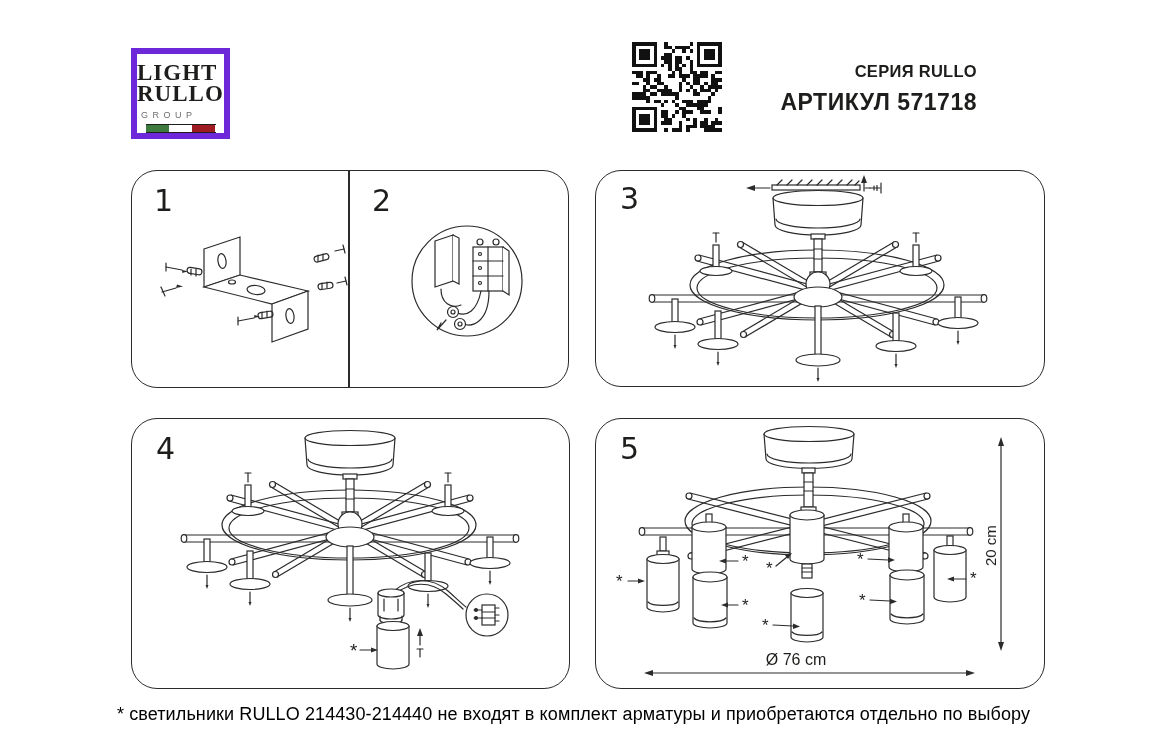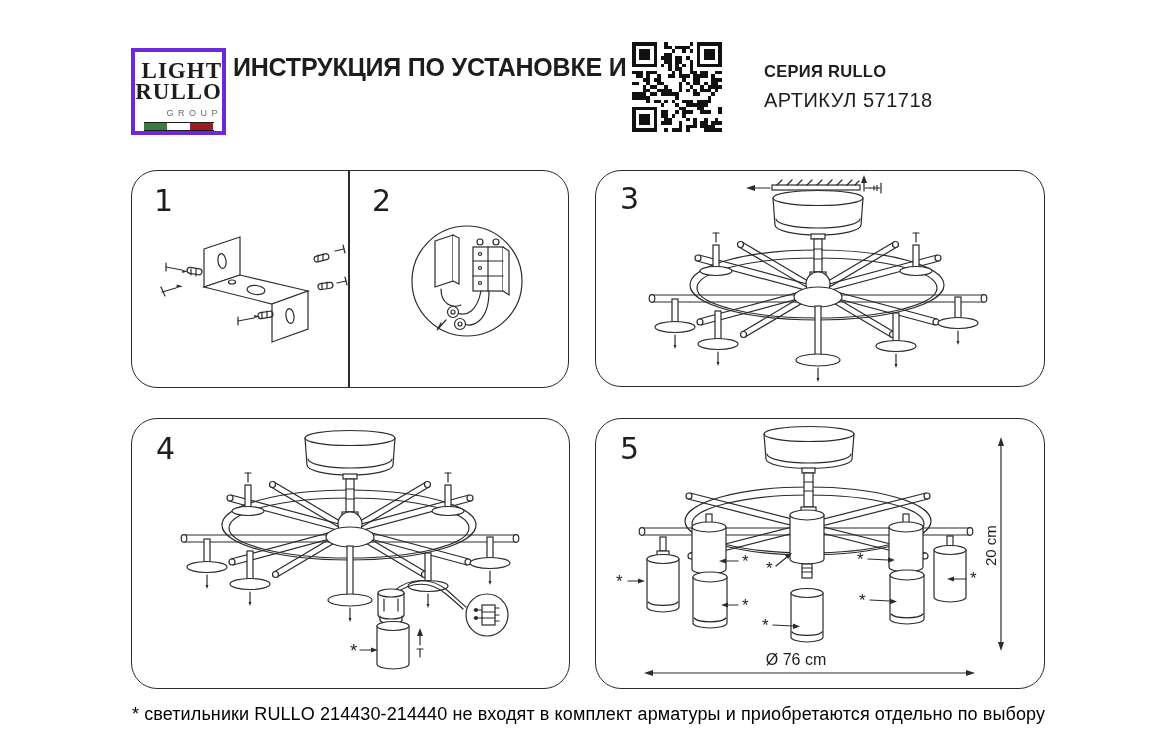--- a/index.html
+++ b/index.html
@@ -1,43 +1,43 @@
 <!DOCTYPE html>
 <html><head>
 <meta charset="utf-8">
 <style>
   html,body{margin:0;padding:0;background:#e8e8e8;}
   .canvas{position:relative;width:1169px;height:750px;background:#ffffff;overflow:hidden;
           font-family:"Liberation Sans",sans-serif;color:#1d1d1b;}
   
-  .logo{position:absolute;left:131px;top:48px;width:87px;height:79px;border:4px solid #6d28d9;
-        background:#fff;text-align:right;}
+  .logo{position:absolute;left:131px;top:48px;width:87px;height:79px;border:6px solid #6d28d9;
+        background:#fff;text-align:left;}
   .logo .l1,.logo .l2{font-family:"Liberation Serif",serif;font-weight:700;font-size:23px;
         line-height:21px;letter-spacing:1px;color:#1d1d1b;}
   .logo .l1{margin-top:8px;}
   .logo .l3{font-size:9px;letter-spacing:4.5px;color:#6e6e6e;margin-top:6px;padding-left:4px;}
   .flag{display:flex;width:70px;height:7px;margin:4px auto 0;
         border-top:1.5px solid #1d1d1b;border-bottom:1.5px solid #1d1d1b;}
   .flag span{flex:1;}
   .title{position:absolute;left:233px;top:53px;width:400px;font-size:25px;font-weight:700;
          line-height:28px;letter-spacing:-0.2px;color:#1d1d1b;}
   .qr{position:absolute;left:632px;top:42px;width:90px;height:90px;}
-  .series-box{position:absolute;left:764px;top:62px;width:230px;text-align:left;}
+  .series-box{position:absolute;left:747px;top:62px;width:230px;text-align:right;}
   .series{font-size:16.5px;font-weight:700;letter-spacing:0.3px;}
-  .article{font-size:20px;font-weight:400;letter-spacing:0.5px;margin-top:8px;}
+  .article{font-size:23px;font-weight:700;letter-spacing:0.5px;margin-top:8px;}
   
   .panel{position:absolute;border:1.5px solid #2b2b2b;border-radius:26px;background:#fff;}
   #panel12{left:131px;top:170px;width:436px;height:216px;}
   #panel3{left:595px;top:170px;width:448px;height:215px;}
   #panel4{left:131px;top:418px;width:437px;height:269px;}
   #panel5{left:595px;top:418px;width:448px;height:269px;}
   .divider{position:absolute;left:216px;top:0;width:1.5px;height:100%;background:#2b2b2b;}
   .step-num{position:absolute;font-family:"DejaVu Sans",sans-serif;font-size:30px;color:#1d1d1b;}
   .artsvg{position:absolute;left:0;top:0;}
-  .footnote{position:absolute;left:132px;top:704px;font-size:18px;letter-spacing:0.1px;color:#000;}
+  .footnote{position:absolute;left:117px;top:704px;font-size:18px;letter-spacing:0.1px;color:#000;}
   svg text{font-family:"Liberation Sans",sans-serif;}
 </style>
 </head>
 <body>
 
 <svg width="0" height="0" style="position:absolute">
   <defs>
     <g id="chandelier-frame" stroke="#2b2b2b" stroke-width="1.2" fill="none" stroke-linecap="round">
 
       <ellipse cx="221" cy="114" rx="127" ry="35"></ellipse>
@@ -130,21 +130,20 @@
     <div class="l2">RULLO</div>
     <div class="l3">GROUP</div>
     <div class="flag">
       <span style="background:#3d7b3f"></span>
         <span style="background:#ffffff"></span>
         <span style="background:#9f1d22"></span>
     </div>
   </div>
 
   <div class="title">
-    <div>ИНСТРУКЦИЯ ПО УСТАНОВКЕ И</div>
   </div>
 
   <div class="qr">
     <svg viewBox="0 0 25 25" width="90" height="90" shape-rendering="crispEdges" fill="#111">
       <g>
         <path d="M0,0h7v7h-7z M1,1v5h5v-5z" fill-rule="evenodd"></path>
           <rect x="2" y="2" width="3" height="3"></rect>
         <path d="M18,0h7v7h-7z M19,1v5h5v-5z" fill-rule="evenodd"></path>
           <rect x="20" y="2" width="3" height="3"></rect>
         <path d="M0,18h7v7h-7z M1,19v5h5v-5z" fill-rule="evenodd"></path>

